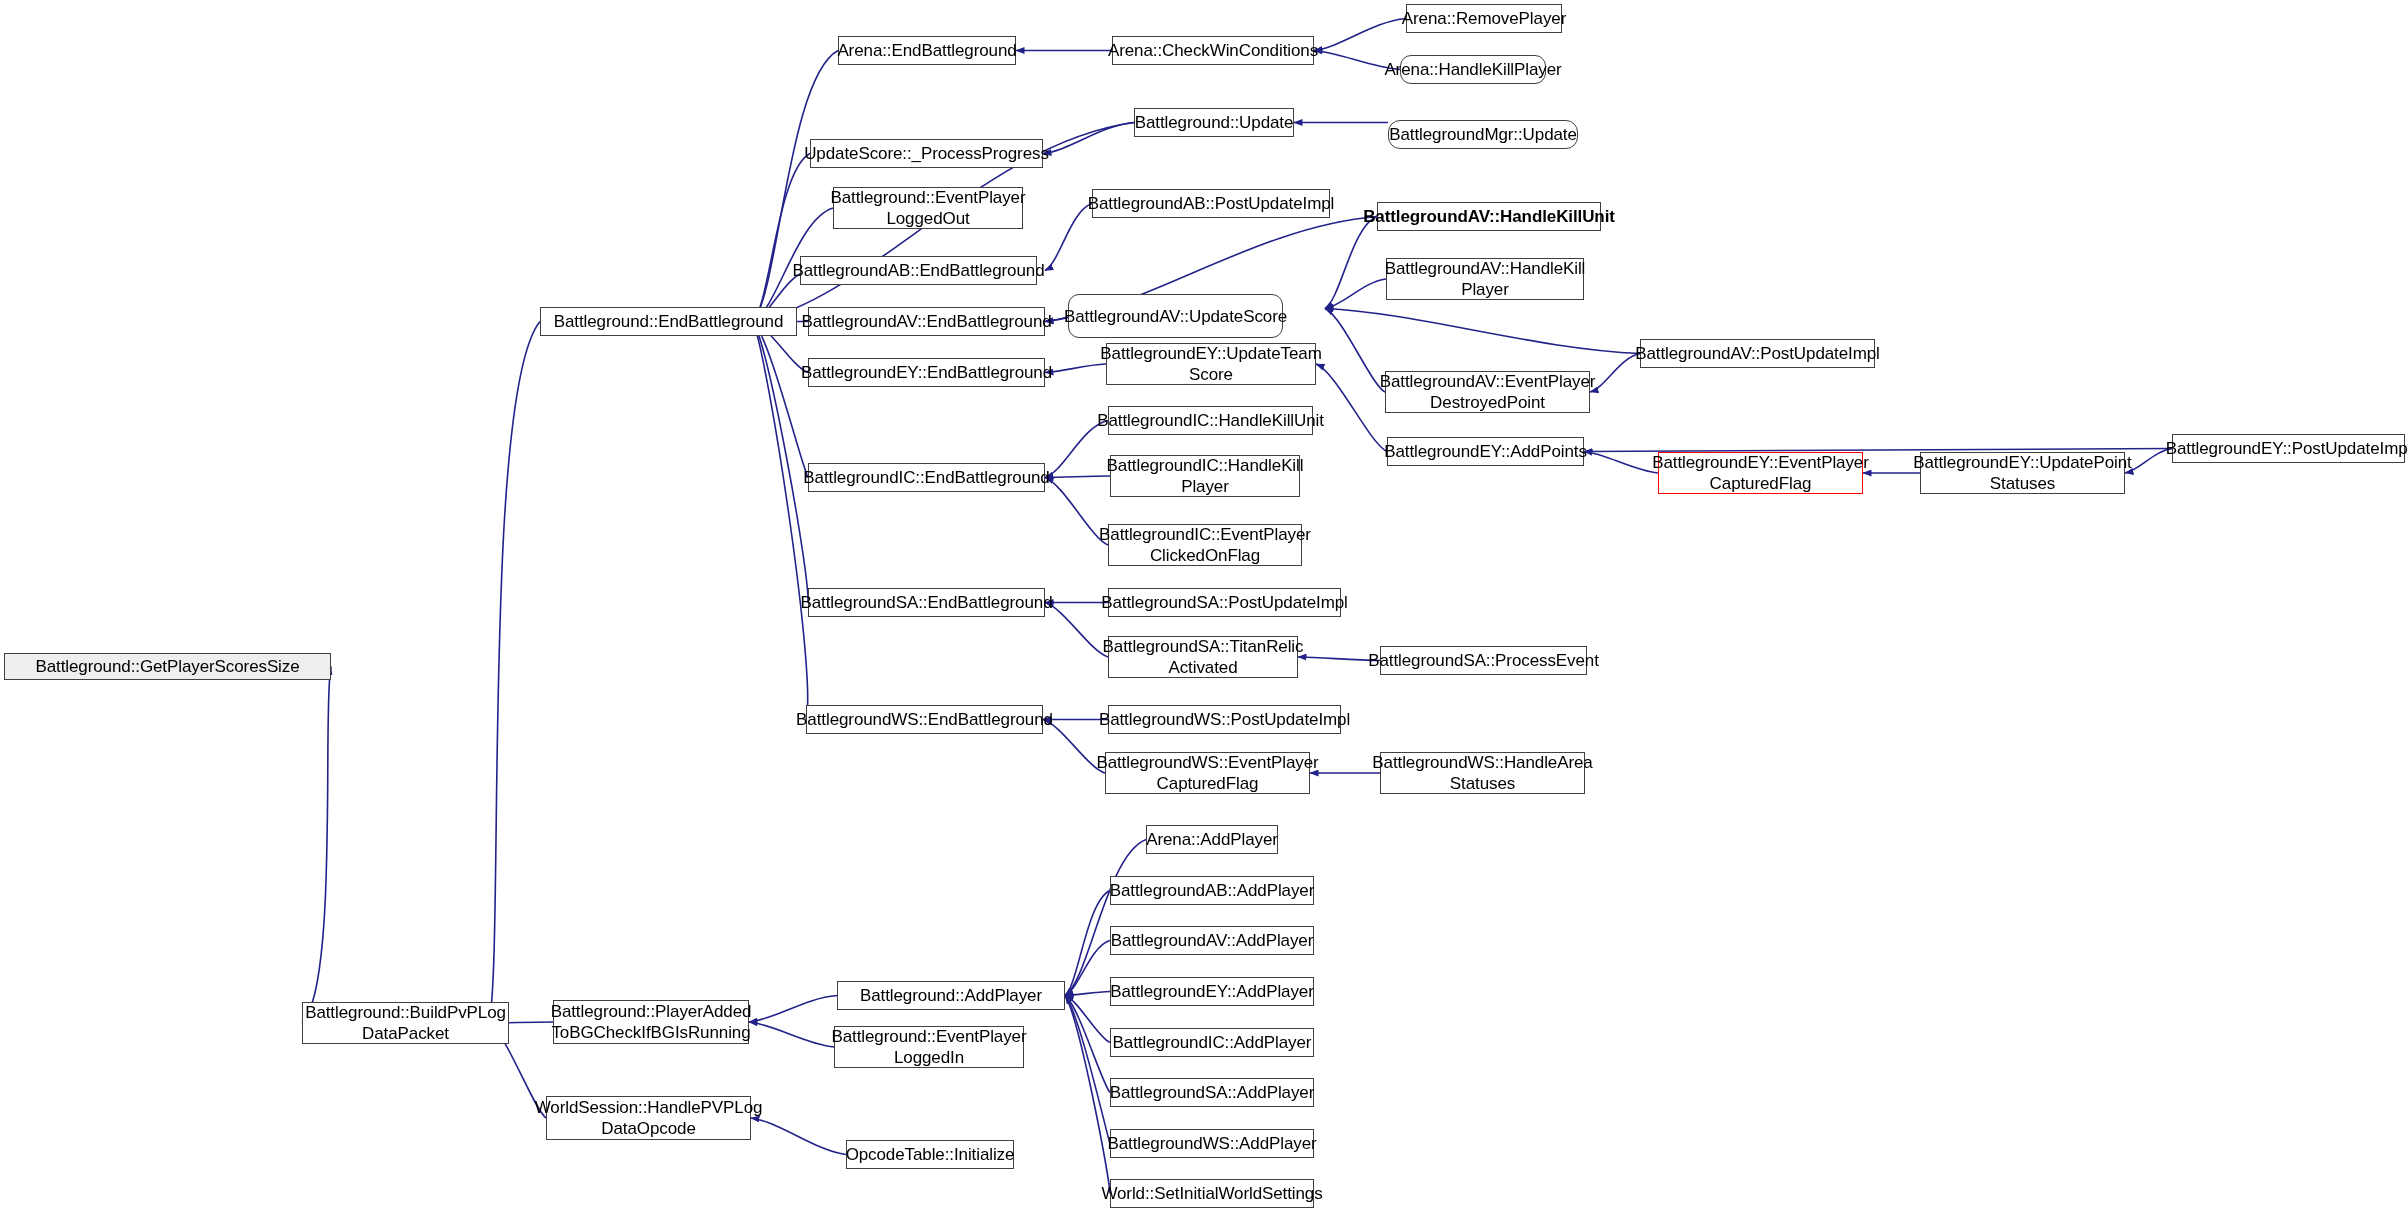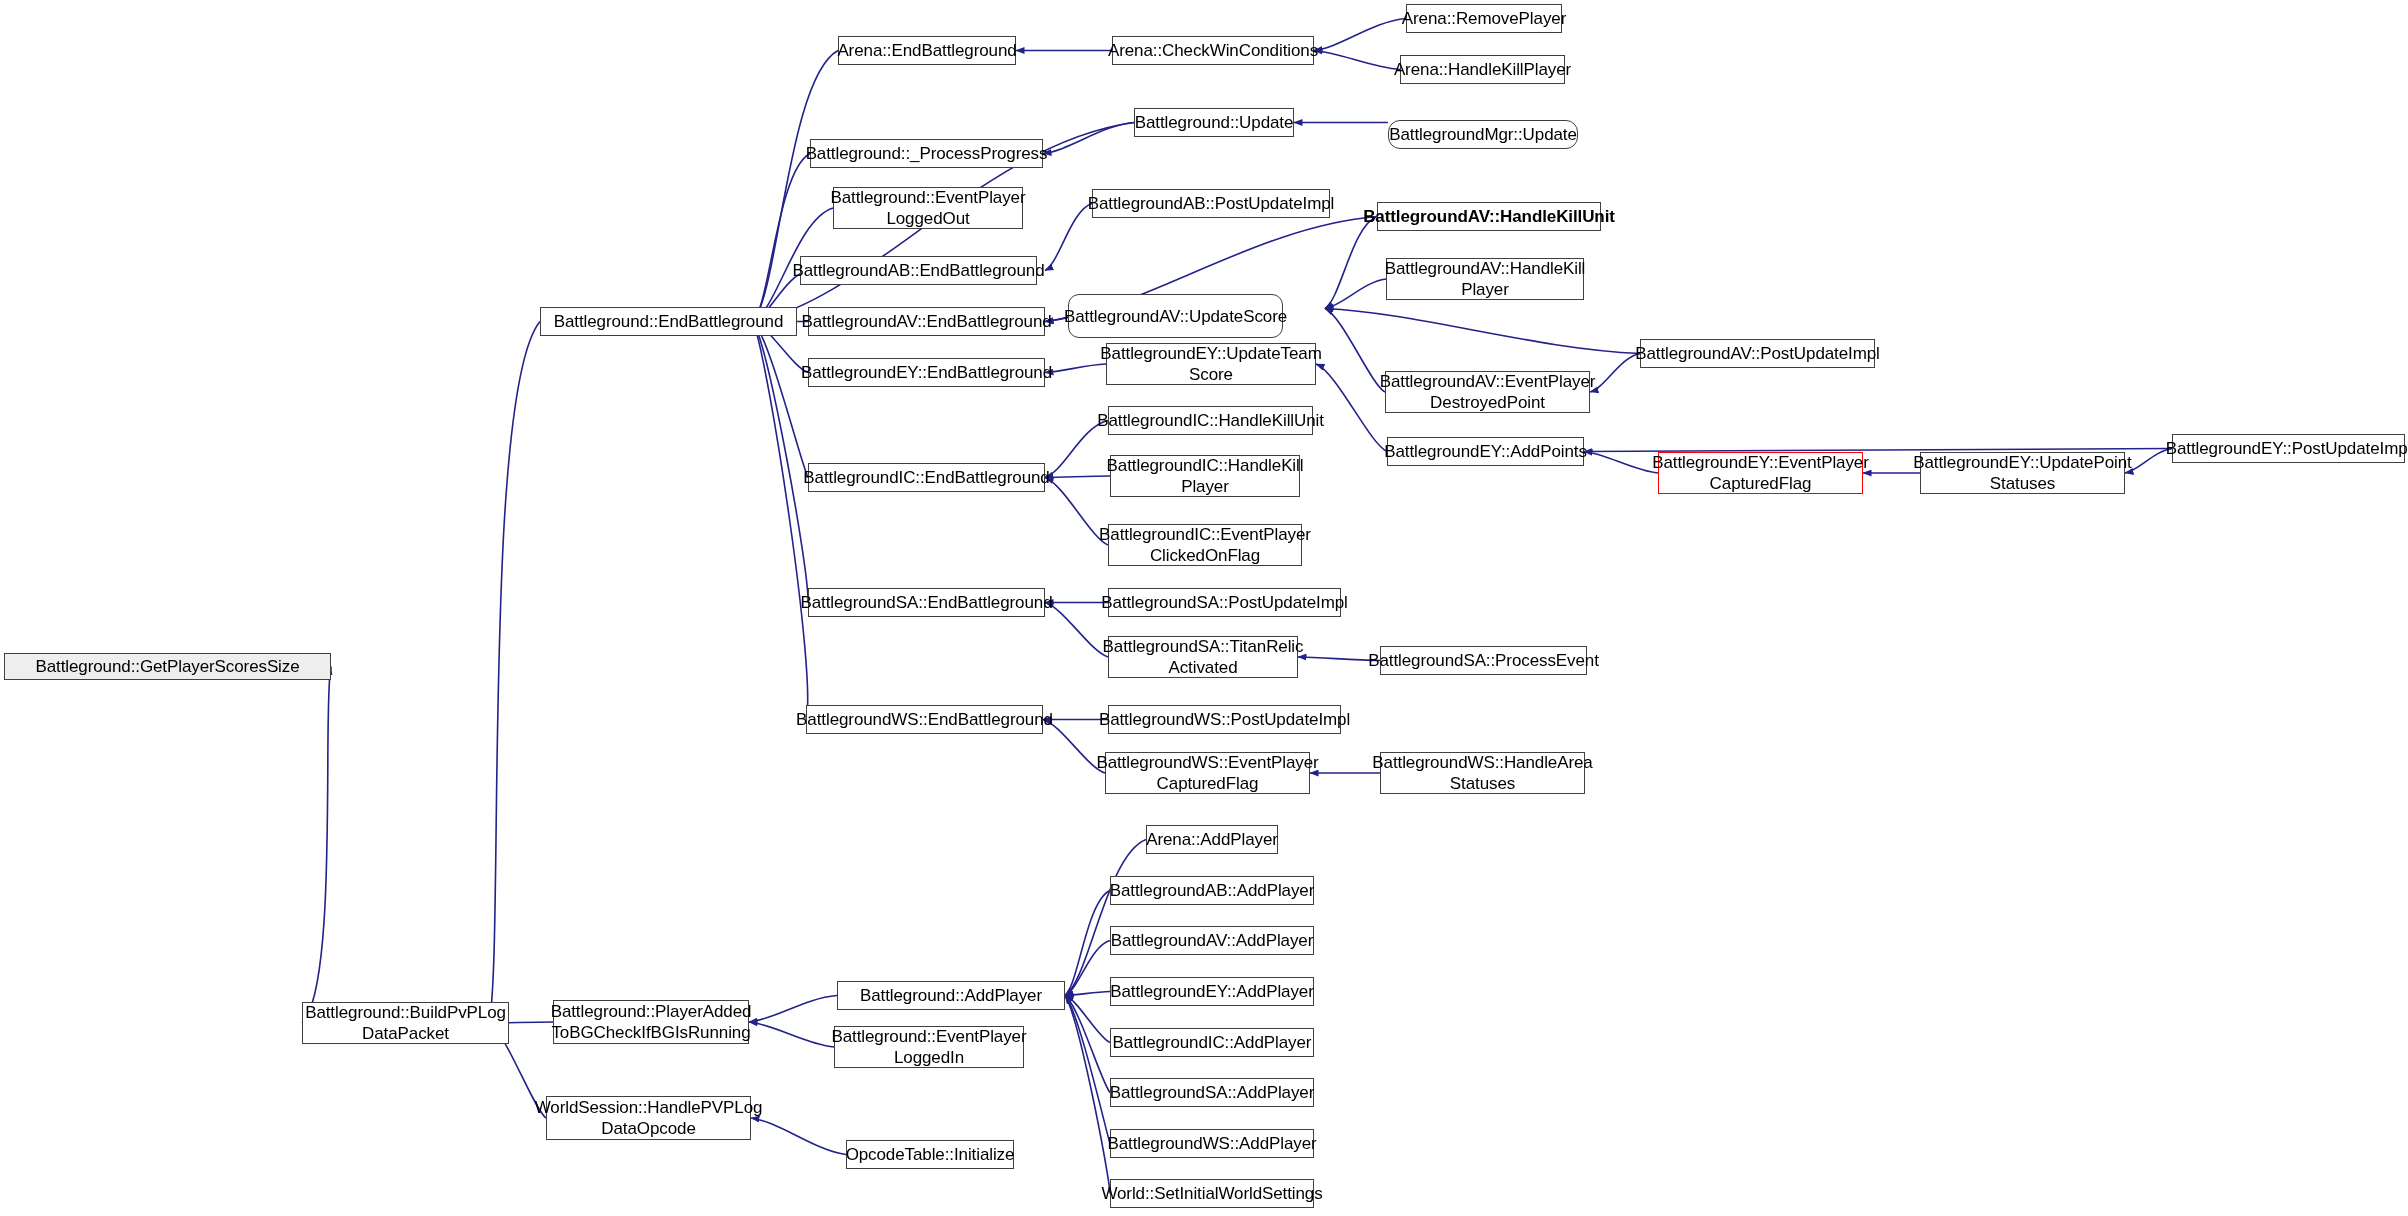--- a/index.html
+++ b/index.html
@@ -132,24 +132,24 @@
       <div class="node" style="left: 1110px; top: 926px; width: 204px; height: 29px;"><span>BattlegroundAV::AddPlayer</span></div>
       <div class="node" style="left: 1110px; top: 977px; width: 204px; height: 29px;"><span>BattlegroundEY::AddPlayer</span></div>
       <div class="node" style="left: 1110px; top: 1028px; width: 204px; height: 29px;"><span>BattlegroundIC::AddPlayer</span></div>
       <div class="node" style="left: 1110px; top: 1078px; width: 204px; height: 29px;"><span>BattlegroundSA::AddPlayer</span></div>
       <div class="node" style="left: 1110px; top: 1129px; width: 204px; height: 29px;"><span>BattlegroundWS::AddPlayer</span></div>
       <div class="node" style="left: 1110px; top: 1179px; width: 204px; height: 29px;"><span>World::SetInitialWorldSettings</span></div>
       <div class="node" style="left: 540px; top: 307px; width: 257px; height: 29px;"><span>Battleground::EndBattleground</span></div>
       <div class="node" style="left: 838px; top: 36px; width: 178px; height: 29px;"><span>Arena::EndBattleground</span></div>
       <div class="node" style="left: 1112px; top: 36px; width: 202px; height: 29px;"><span>Arena::CheckWinConditions</span></div>
       <div class="node" style="left: 1406px; top: 4px; width: 156px; height: 29px;"><span>Arena::RemovePlayer</span></div>
-      <div class="node" style="left: 1400px; top: 55px; width: 165px; height: 29px;"><span>Arena::HandleKillPlayer</span></div>
+      <div class="node" style="left: 1400px; top: 55px; width: 146px; height: 29px; border-radius: 11px;"><span>Arena::HandleKillPlayer</span></div>
       <div class="node" style="left: 1134px; top: 108px; width: 160px; height: 29px;"><span>Battleground::Update</span></div>
       <div class="node" style="left: 1388px; top: 120px; width: 190px; height: 29px; border-radius: 12px;"><span>BattlegroundMgr::Update</span></div>
-      <div class="node" style="left: 810px; top: 139px; width: 233px; height: 29px;"><span>Battleground::_ProcessProgress</span></div>
+      <div class="node" style="left: 810px; top: 139px; width: 233px; height: 29px;"><span>UpdateScore::_ProcessProgress</span></div>
       <div class="node" style="left: 833px; top: 187px; width: 190px; height: 42px;"><span>Battleground::EventPlayer
 LoggedOut</span></div>
       <div class="node" style="left: 1092px; top: 189px; width: 238px; height: 29px;"><span>BattlegroundAB::PostUpdateImpl</span></div>
       <div class="node" style="left: 800px; top: 256px; width: 237px; height: 29px;"><span>BattlegroundAB::EndBattleground</span></div>
       <div class="node" style="left: 1377px; top: 202px; width: 224px; height: 29px; font-weight: bold;"><span>BattlegroundAV::HandleKillUnit</span></div>
       <div class="node" style="left: 1386px; top: 258px; width: 198px; height: 42px;"><span>BattlegroundAV::HandleKill
 Player</span></div>
       <div class="node" style="left: 1068px; top: 294px; width: 215px; height: 44px; border-radius: 11px;"><span>BattlegroundAV::UpdateScore</span></div>
       <div class="node" style="left: 808px; top: 307px; width: 237px; height: 29px;"><span>BattlegroundAV::EndBattleground</span></div>
       <div class="node" style="left: 1640px; top: 339px; width: 235px; height: 29px;"><span>BattlegroundAV::PostUpdateImpl</span></div>

